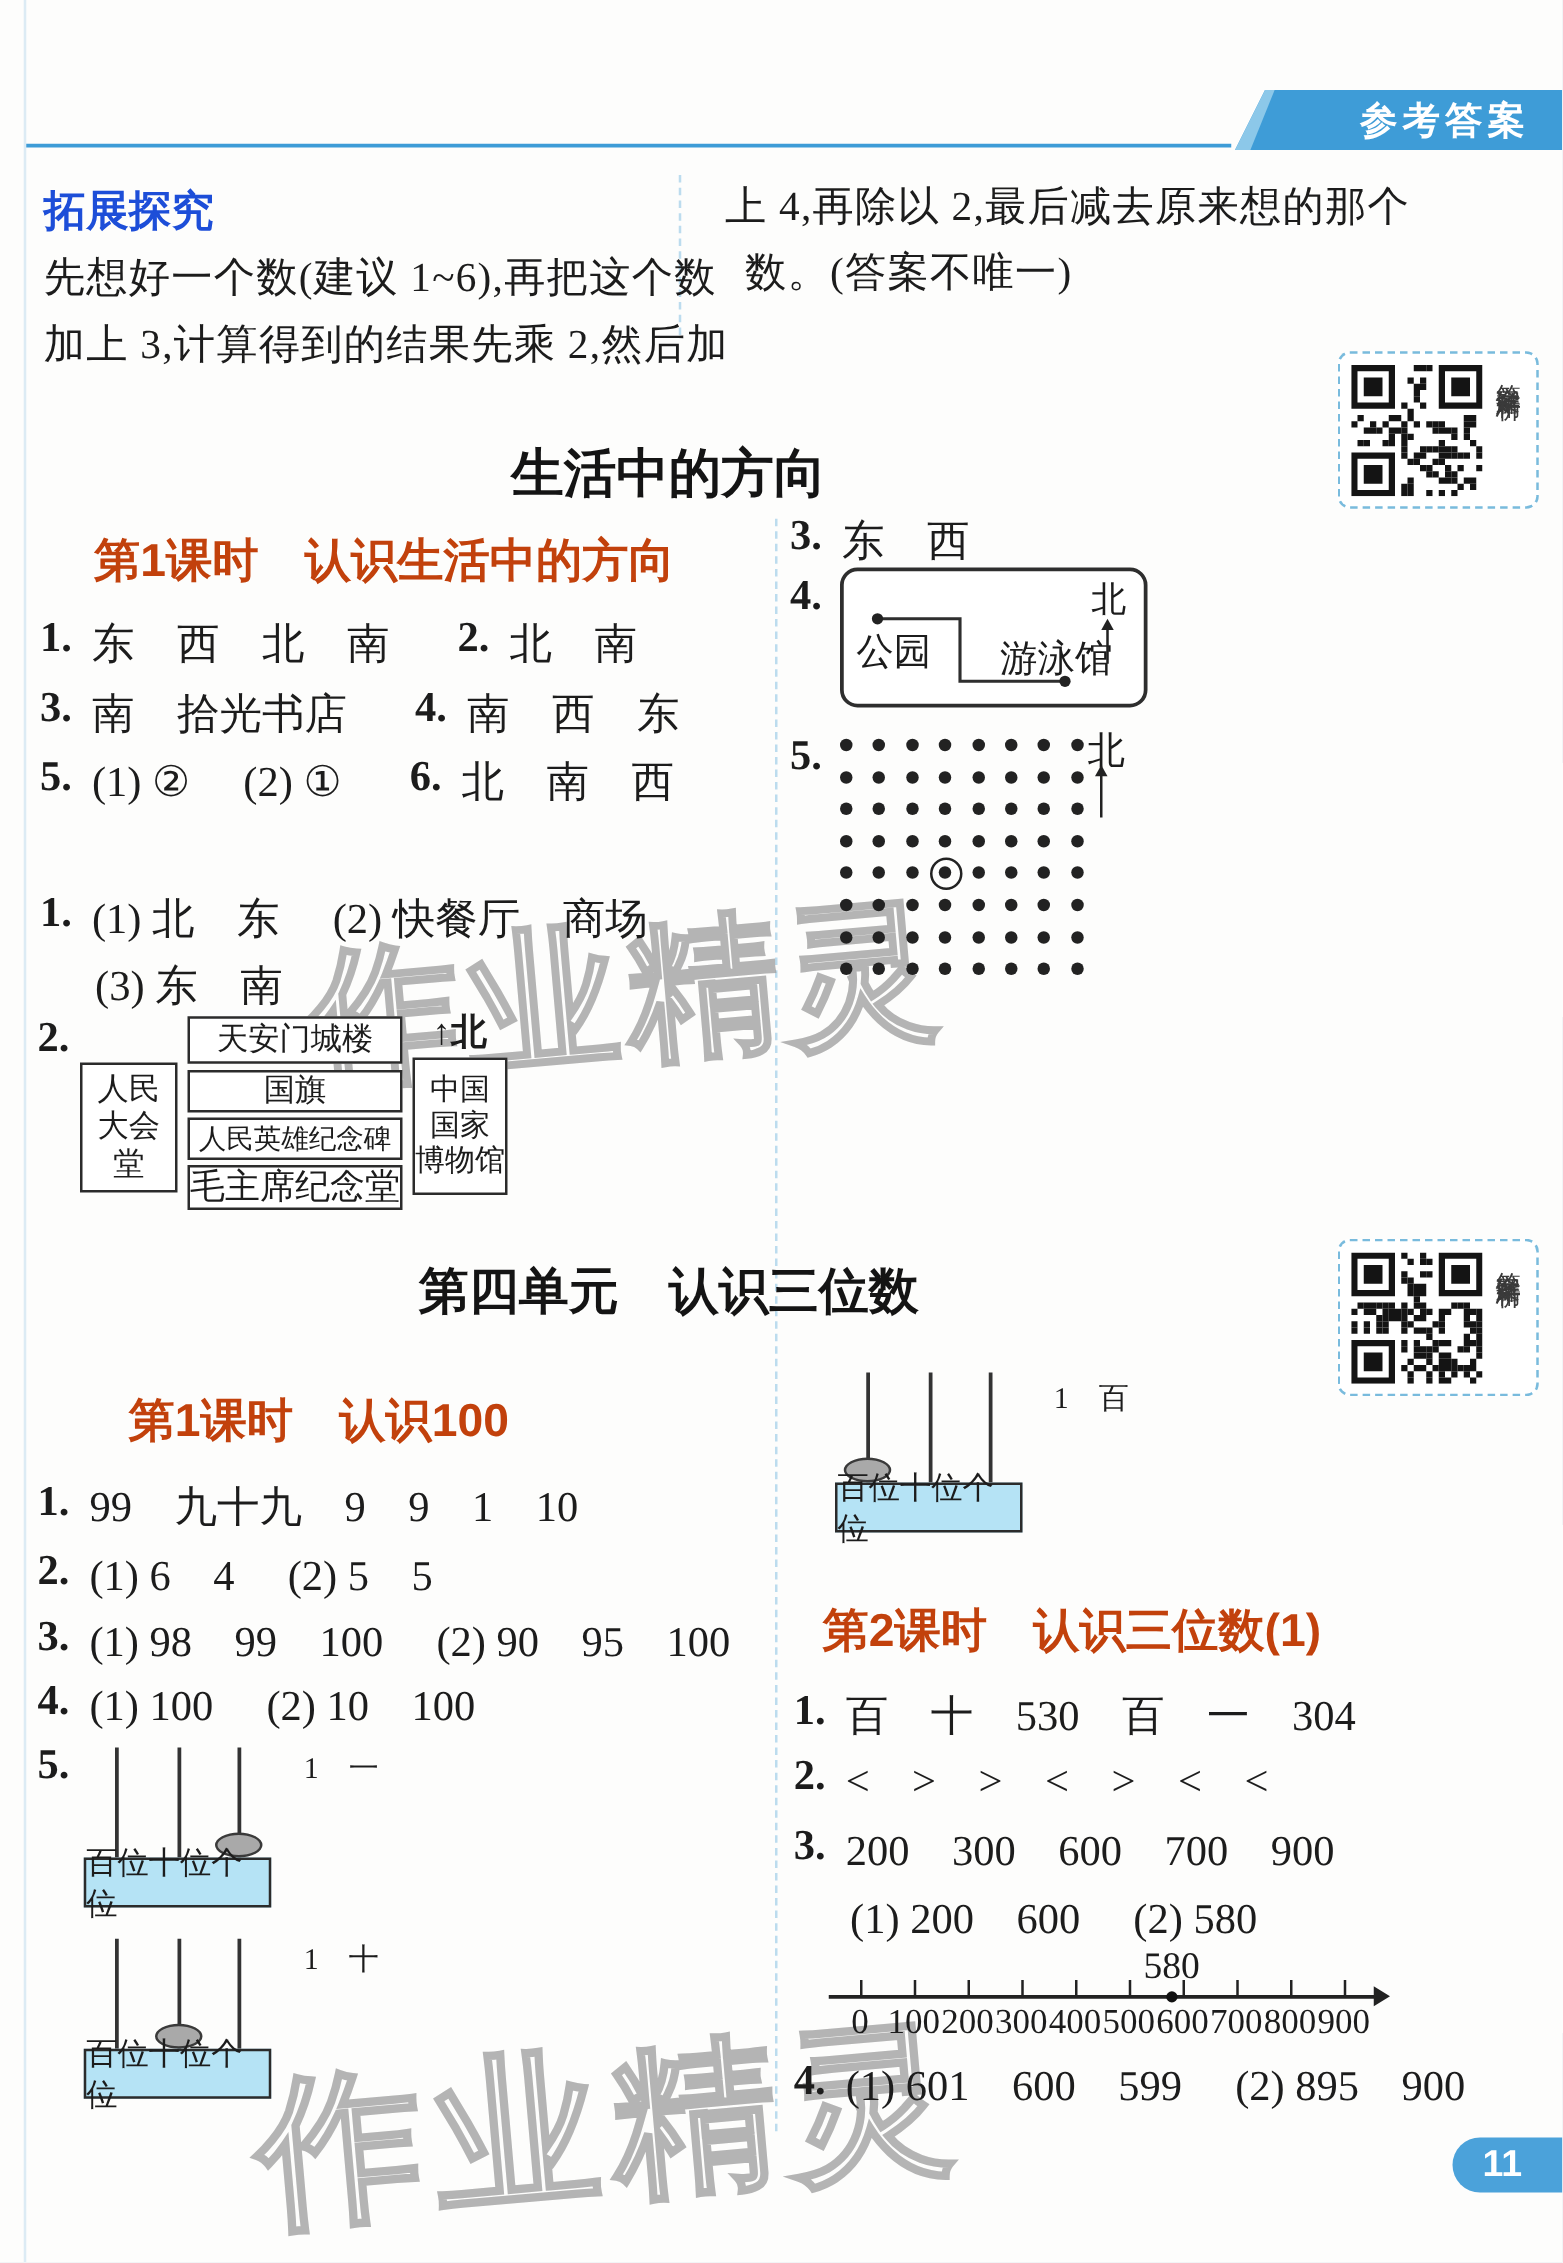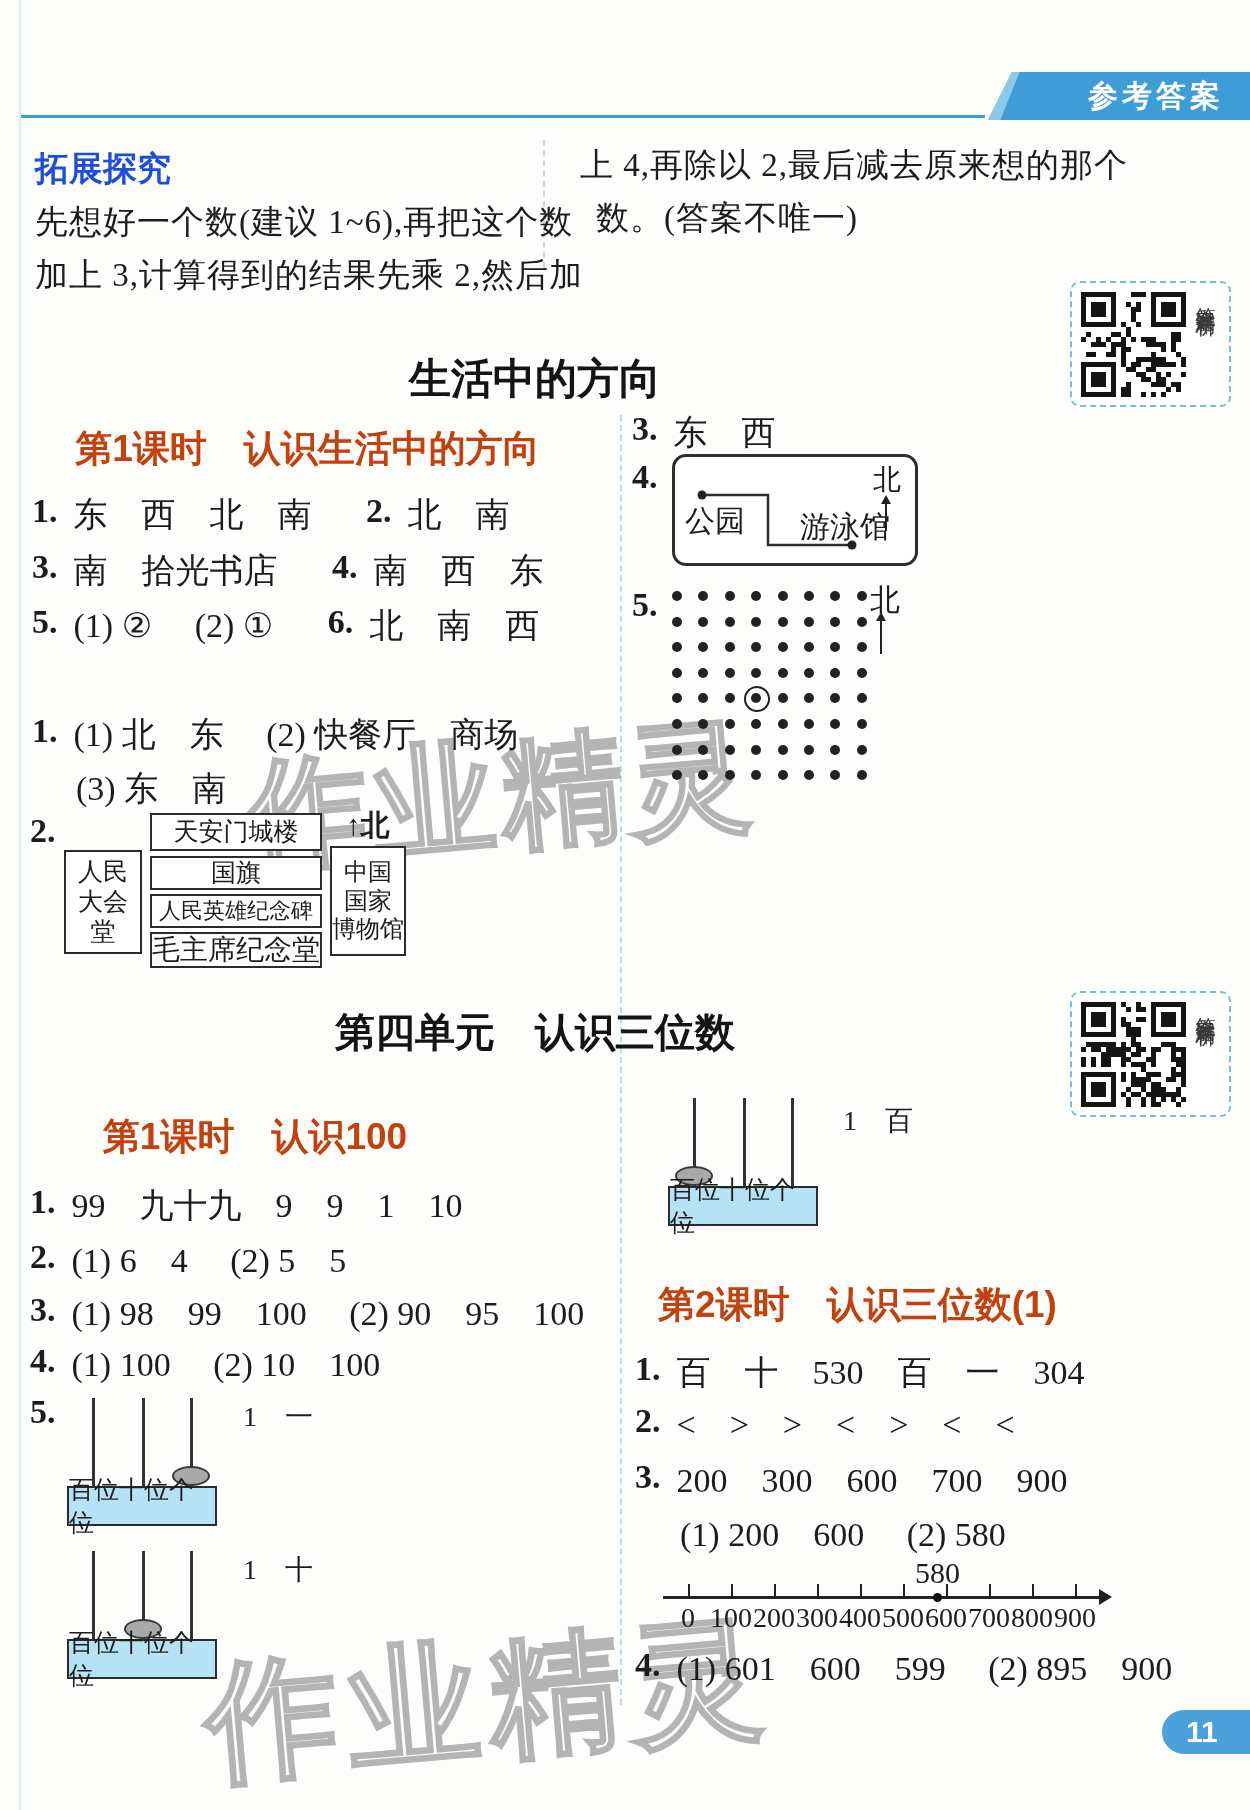--- a/index.html
+++ b/index.html
@@ -51,21 +51,21 @@
   
   .mapbox{position:absolute;border:2.5px solid #2b2b2b;background:#fff;box-sizing:border-box;
           display:flex;align-items:center;justify-content:center;text-align:center;white-space:pre-line;line-height:1.2;}
 
   
   .abacus{position:absolute;}
   .rod{position:absolute;top:0;width:2.5px;height:88px;background:#333;}
   .bead{position:absolute;width:38px;height:20px;border-radius:50%;background:#a9a9a9;border:2px solid #3a3a3a;box-sizing:border-box;}
   .pbox{position:absolute;top:88px;left:0;width:150px;height:40px;background:#b5e3f5;border:2.5px solid #2b2b2b;
         box-sizing:border-box;display:flex;align-items:center;justify-content:center;font-size:25px;letter-spacing:0px;}
-  .abacus-val{position:absolute;font-size:28px;white-space:nowrap;}
+  .abacus-val{position:absolute;font-size:24px;white-space:nowrap;}
 
   
   .numberline{position:absolute;width:460px;height:90px;}
   .nl-axis{position:absolute;left:0;top:40px;width:438px;height:2.5px;background:#222;}
   .nl-arrow{position:absolute;left:436px;top:33px;border:8px solid transparent;border-left:13px solid #222;}
   .nl-tick{position:absolute;width:2px;height:13px;background:#222;top:28px;}
   .nl-lab{position:absolute;top:46px;font-size:28px;transform:translateX(-50%);}
   .nl-point{position:absolute;width:9px;height:9px;border-radius:50%;background:#111;top:37px;}
   .nl-pointlabel{position:absolute;top:0;font-size:30px;transform:translateX(-50%);}
 

